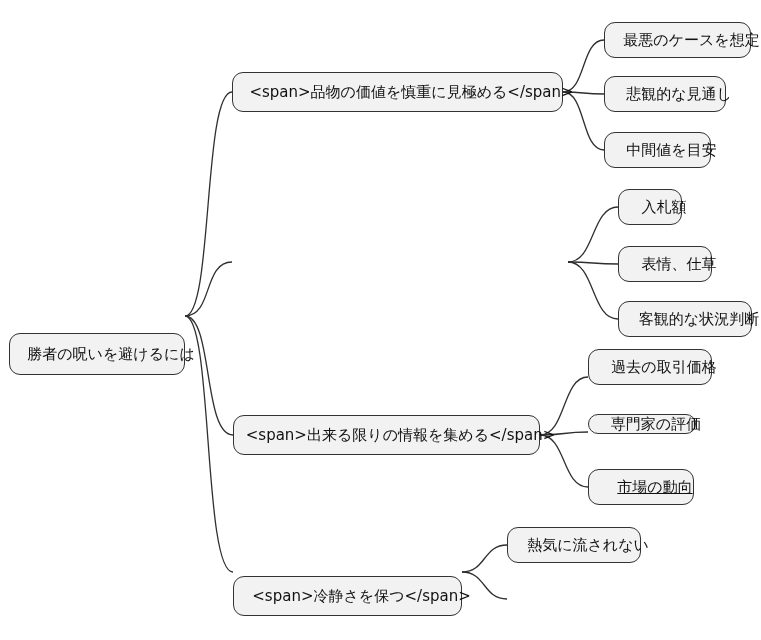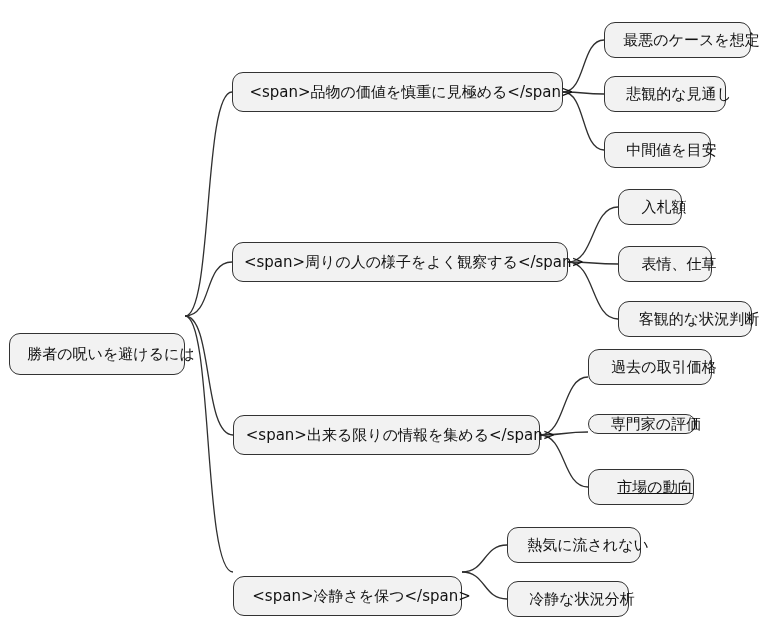--- a/index.html
+++ b/index.html
@@ -85,27 +85,25 @@
     <path d="M462,572 C486,572 483,599 507,599"></path>
   </svg>
 
   <div class="node root">勝者の呪いを避けるには</div>
 
   <div class="node b1">&lt;span&gt;品物の価値を慎重に見極める&lt;/span&gt;</div>
   <div class="node b1c0">最悪のケースを想定</div>
   <div class="node b1c1">悲観的な見通し</div>
   <div class="node b1c2">中間値を目安</div>
 
-  <div class="node b2">&lt;span&gt;周りの人の様子をよく観察する&lt;/span&gt;</div>
   <div class="node b2c0">入札額</div>
   <div class="node b2c1">表情、仕草</div>
   <div class="node b2c2">客観的な状況判断</div>
 
   <div class="node b3">&lt;span&gt;出来る限りの情報を集める&lt;/span&gt;</div>
   <div class="node b3c0">過去の取引価格</div>
   <div class="node b3c1">専門家の評価</div>
   <div class="node b3c2">市場の動向</div>
 
   <div class="node b4">&lt;span&gt;冷静さを保つ&lt;/span&gt;</div>
   <div class="node b4c0">熱気に流されない</div>
-  <div class="node b4c1">冷静な状況分析</div>
 
 </div>
 
 </body></html>

